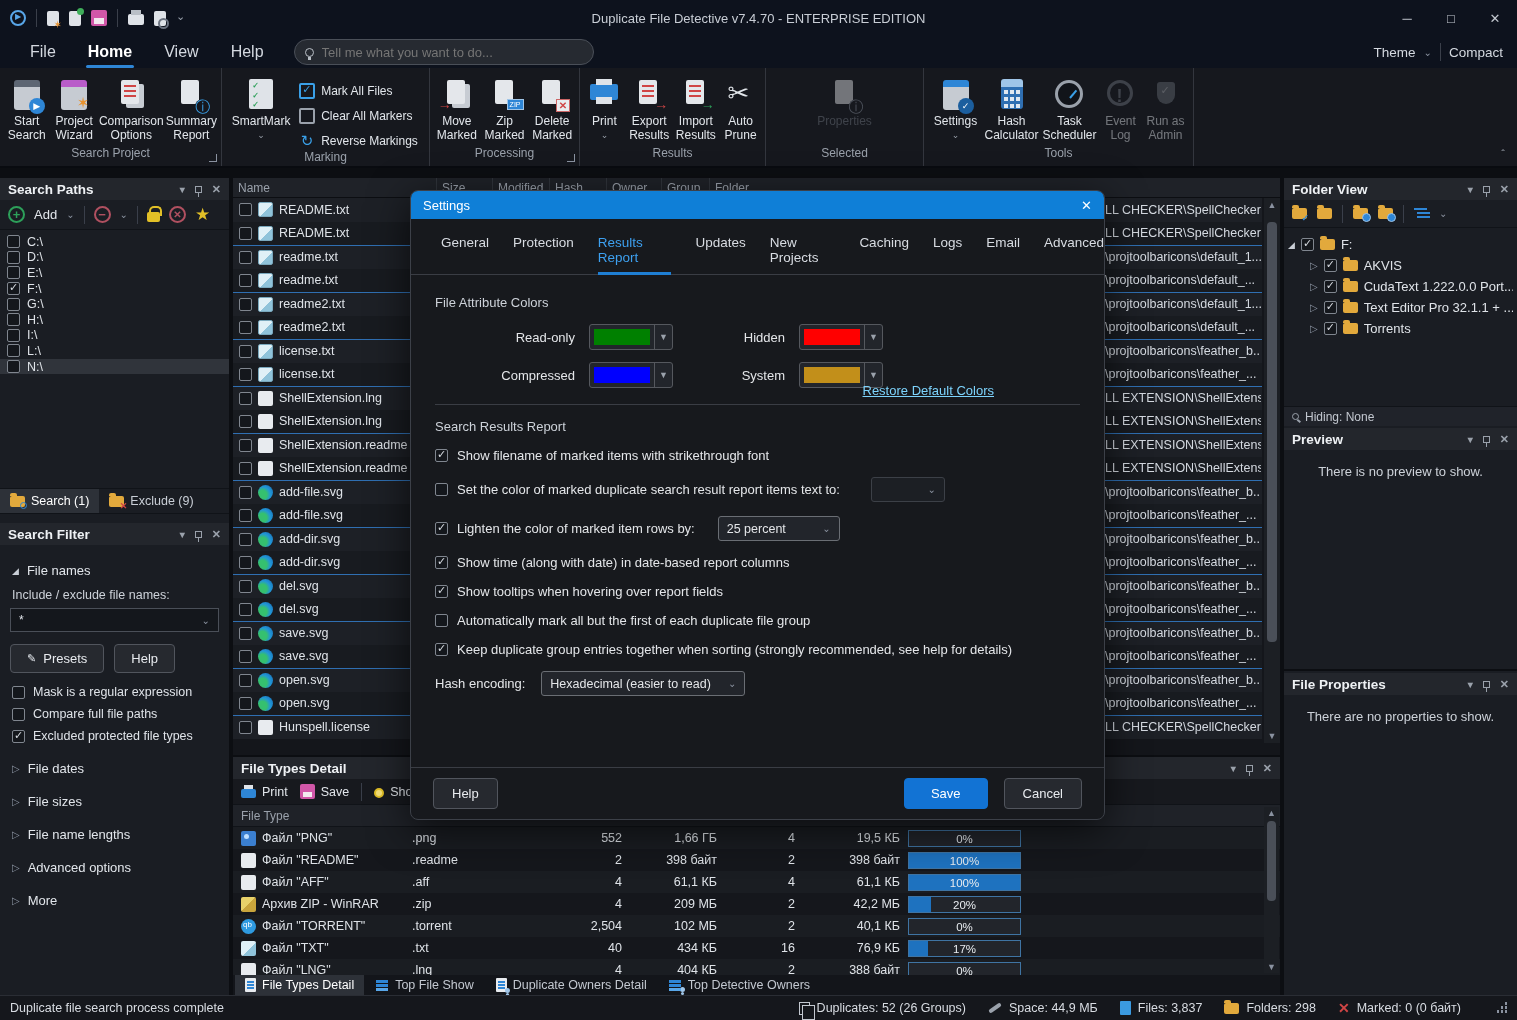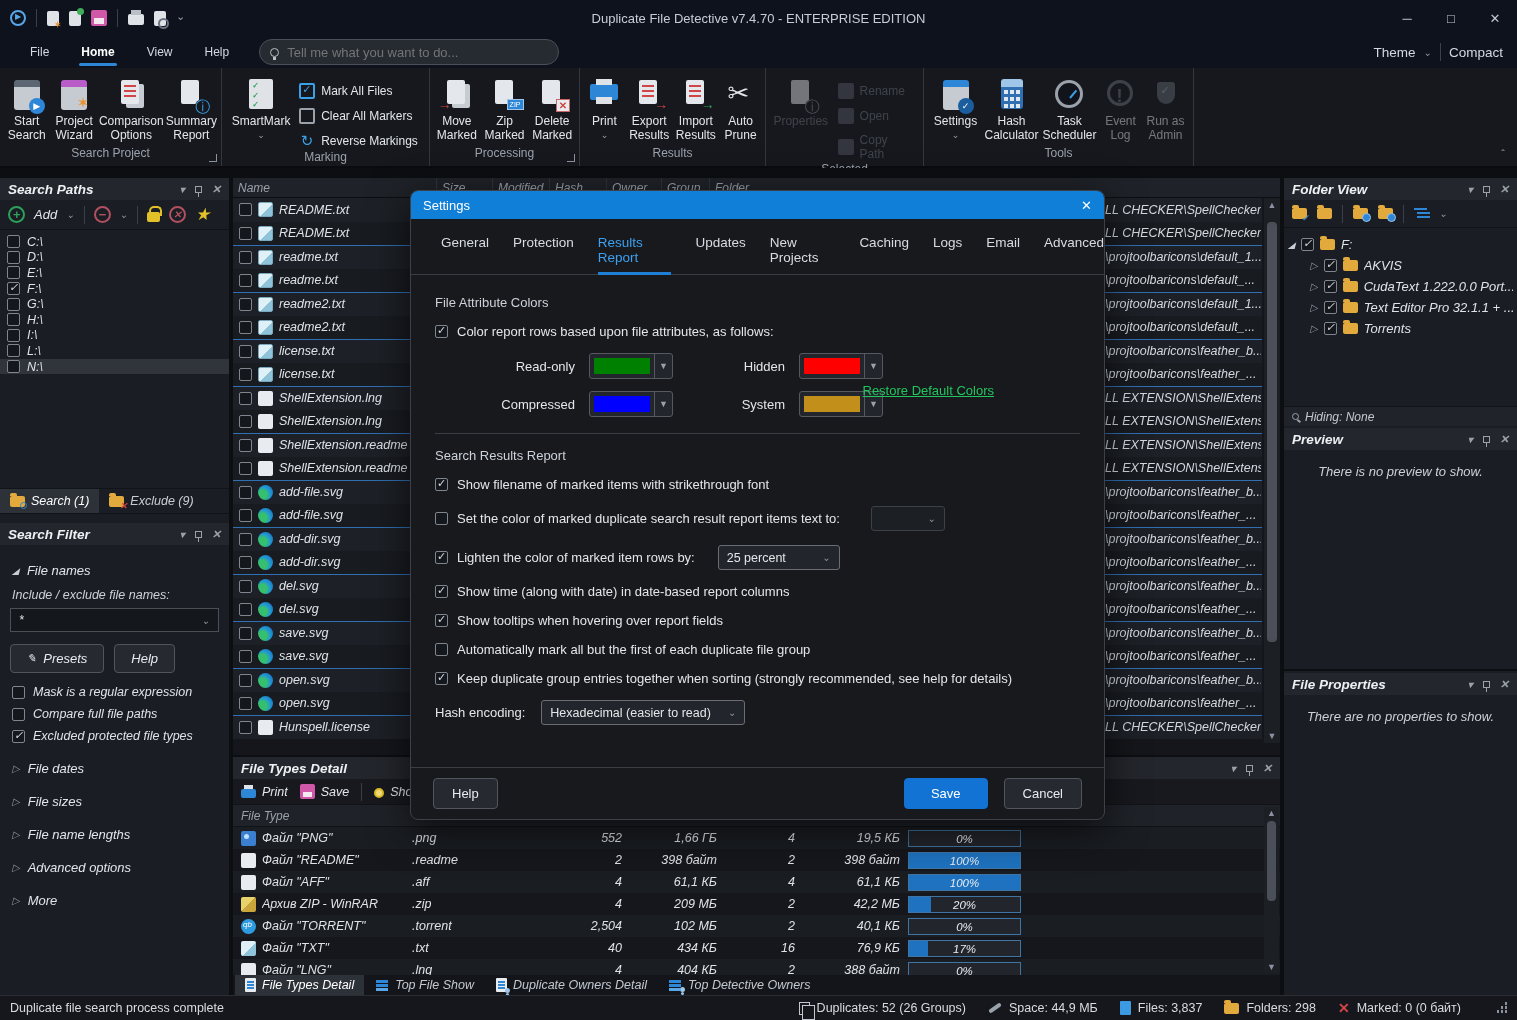--- a/index.html
+++ b/index.html
@@ -22,21 +22,21 @@
   .qa-print { background:#dfe3e8; border-radius:2px; height:11px !important; margin-top:3px; }
   .qa-print::before { content:""; position:absolute; left:3px; top:-4px; width:10px; height:5px; background:#b9bfc6; }
   .qa-prev::after { content:""; position:absolute; right:-3px; bottom:-3px; width:7px; height:7px; border:2px solid #6b7380; border-radius:50%; }
   .qa-more { color:#9aa2ad; font-style:normal; font-size:11px; width:auto !important; }
   .tb-title { position:absolute; left:0; right:0; text-align:center; color:#c8cdd5; font-size:13px; pointer-events:none; }
   .winctl { position:absolute; right:0; top:0; height:36px; display:flex; }
   .winctl span { width:44px; height:36px; display:flex; align-items:center; justify-content:center; color:#c2c7cf; font-size:13px; }
 
   
   .menubar { position:absolute; left:0; top:36px; width:100%; height:32px; background:#0d121d; display:flex; align-items:center; }
-  .mtab { padding:6px 16px; color:#d4d9e0; font-size:12px; position:relative; }
+  .mtab { padding:6px 16px; color:#d4d9e0; font-size:16px; position:relative; }
   .mtab.active { font-weight:bold; color:#fff; }
   .mtab.active::after { content:""; position:absolute; left:14px; right:14px; bottom:-1px; height:3px; background:#2e86d6; border-radius:2px; }
   .tellme { width:300px; height:26px; margin-left:14px; background:#262a31; border:1px solid #4a4f58; border-radius:13px; display:flex; align-items:center; padding:11px 10px; gap:8px; }
   .bulb { width:9px; height:9px; border:1.5px solid #b9bfc6; border-radius:50%; position:relative; }
   .bulb::after { content:""; position:absolute; left:2px; bottom:-4px; width:3px; height:3px; background:#b9bfc6; }
   .tellme input { background:transparent; border:0; outline:0; color:#9aa2ad; font-size:13px; width:240px; font-family:"Liberation Sans",sans-serif; }
   .theme-area { position:absolute; right:14px; display:flex; align-items:center; gap:8px; color:#d4d9e0; font-size:13.5px; }
   .theme-area .vsep { width:1px; height:18px; background:#3a3f4a; }
   .chev { color:#8a92a0; font-size:10px; }
 
@@ -86,21 +86,21 @@
   .ri-calc { position:absolute; left:6px; top:1px; width:22px; height:30px; background:#2f6fb2; border-radius:3px; border-top:8px solid #9fc5e8; }
   .ri-calc::after { content:""; position:absolute; left:3px; top:3px; width:4px; height:4px; background:#dfe7f0; box-shadow:6px 0 #dfe7f0,12px 0 #dfe7f0,0 7px #dfe7f0,6px 7px #dfe7f0,12px 7px #dfe7f0,0 14px #dfe7f0,6px 14px #dfe7f0,12px 14px #dfe7f0; }
   .ri-clock { position:absolute; left:2px; top:2px; width:28px; height:28px; border:3px solid #9aa1ab; border-radius:50%; background:#11141a; }
   .ri-clock::after { content:""; position:absolute; left:11px; top:5px; width:2px; height:10px; background:#3aa0e8; transform:rotate(40deg); transform-origin:bottom; }
   .ri-eventc { position:absolute; left:3px; top:2px; width:26px; height:26px; border:3px solid #6e747e; border-radius:50%; color:#6e747e; font-size:18px; text-align:center; line-height:26px; font-weight:bold; }
   .ri-shield { position:absolute; left:8px; top:4px; width:18px; height:22px; background:#798089; border-radius:3px 3px 9px 9px; opacity:.8; }
   .ri-shield::after { content:"✓"; position:absolute; left:4px; top:2px; color:#d8dce2; font-size:11px; }
   .dim { opacity:.45; }
 
   
-  .main { position:absolute; left:0; top:168px; width:100%; height:827px; background:#0c0e12;font-style:italic; }
+  .main { position:absolute; left:0; top:168px; width:100%; height:827px; background:#0c0e12; }
   .panel-h { height:22px; display:flex; align-items:center; padding:0 8px; background:#23262c; font-weight:bold; font-size:13.5px; color:#eef1f4; }
   .ph-icons { margin-left:auto; display:flex; gap:10px; align-items:center; color:#9aa1ab; font-size:10px; }
   .pin { display:inline-block; width:7px; height:7px; border:1.5px solid #9aa1ab; position:relative; }
   .pin::after { content:""; position:absolute; left:2px; bottom:-5px; width:1.5px; height:4px; background:#9aa1ab; }
   .xg { font-size:11px; }
 
   
   .left { position:absolute; left:0; top:10px; width:231px; bottom:0; background:#1a1d23; border-right:2px solid #0c0e12; }
   .sp-toolbar { height:30px; display:flex; align-items:center; gap:9px; padding:0 8px; background:#1a1d23; border-bottom:1px solid #101318; }
   .circ { width:17px; height:17px; border-radius:50%; display:flex; align-items:center; justify-content:center; font-size:13px; font-weight:bold; }
@@ -238,21 +238,21 @@
   .dlg-body { padding:14px 24px 0; }
   .sec-h { color:#cdd2d9; font-size:13px; margin:6px 0 14px; }
   .opt { display:flex; align-items:center; gap:9px; font-size:13px; color:#e4e6e9; margin:0 0 14px; }
   .colorgrid { display:flex; flex-wrap:wrap; width:420px; margin-left:66px; row-gap:12px; }
   .crow { display:flex; align-items:center; width:210px; }
   .clabel { width:88px; text-align:right; padding-right:14px; color:#e4e6e9; font-size:13px; }
   .swatch { display:flex; width:84px; height:26px; border:1px solid #55585e; background:#22252b; border-radius:3px; }
   .sw-color { flex:1; margin:4px; }
   .sw-arrow { width:18px; border-left:1px solid #55585e; color:#9aa1ab; font-size:9px; display:flex; align-items:center; justify-content:center; }
   .restore-wrap { position:absolute; right:110px; top:192px; }
-  a.link { color:#22c55e; font-size:13px; }
+  a.link { color:#7dd3fc; font-size:13px; }
   .dlg-hr { border:0; border-top:1px solid #3a3d44; margin:4px 0 14px; }
   .dd-box { height:25px; background:#22252b; border:1px solid #6a6e74; border-radius:3px; display:flex; align-items:center; padding:0 8px; color:#e4e6e9; font-size:12.5px; justify-content:space-between; gap:10px; }
   .dd-box.dis { border-color:#3c4047; color:#6e747e; background:#1c1f24; }
   .dlg-footer { position:absolute; left:0; right:0; bottom:0; height:52px; border-top:1px solid #3a3d44; display:flex; align-items:center; padding:0 22px; }
   .dlg-footer .spacer { flex:1; }
   .btn-primary { background:#1273d4; border-color:#1273d4; color:#fff; padding:7px 26px; }
   .btn-plain { padding:7px 18px; }
   .hash-row { display:flex; align-items:center; gap:16px; margin-top:6px; font-size:13px; color:#e4e6e9; }
 </style>
 </head>
@@ -419,34 +419,20 @@
     </div>
 
     <div class="rgroup disabled" style="width:158px">
       <div class="rbtns">
         <div class="rbtn dim" style="width:62px">
           <div class="ri">
               <span class="ri-doc"></span>
               <span class="ri-info" style="color:#8a92a0">ⓘ</span>
             </div>
           <div class="rlbl">Properties</div>
-        </div>
-        <div class="rcol dim">
-          <div class="rsmall">
-              <span class="si si-gray"></span>
-              <span>Rename</span>
-            </div>
-          <div class="rsmall">
-              <span class="si si-gray"></span>
-              <span>Open</span>
-            </div>
-          <div class="rsmall">
-              <span class="si si-gray"></span>
-              <span>Copy Path</span>
-            </div>
         </div>
       </div>
       <div class="rtitle"><span>Selected</span></div>
     </div>
 
     <div class="rgroup" style="width:270px">
       <div class="rbtns">
         <div class="rbtn" style="width:52px">
           <div class="ri">
               <span class="ri-gear-win"></span>
@@ -1057,24 +1043,20 @@
         <span class="dtab active">Results Report</span>
         <span class="dtab">Updates</span>
         <span class="dtab">New Projects</span>
         <span class="dtab">Caching</span>
         <span class="dtab">Logs</span>
         <span class="dtab">Email</span>
         <span class="dtab">Advanced</span>
       </div>
     <div class="dlg-body">
       <div class="sec-h">File Attribute Colors</div>
-      <div class="opt">
-        <span class="cb checked"></span>
-        <span>Color report rows based upon file attributes, as follows:</span>
-      </div>
       <div class="colorgrid">
         <div class="crow">
           <span class="clabel">Read-only</span>
           <span class="swatch">
               <span class="sw-color" id="sw-ro" style="background: rgb(0, 128, 0);"></span>
               <span class="sw-arrow">▼</span>
             </span>
         </div>
         <div class="crow">
           <span class="clabel">Hidden</span>

